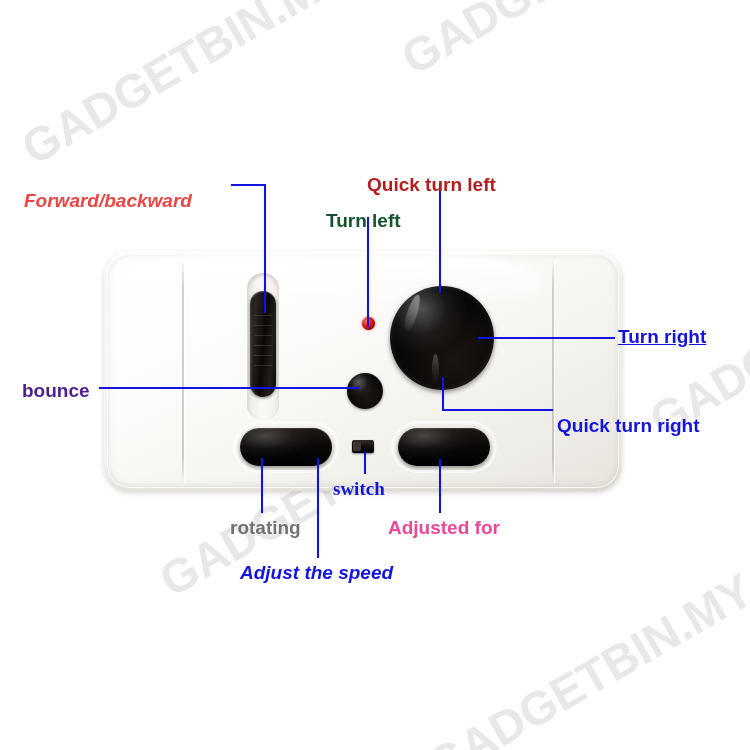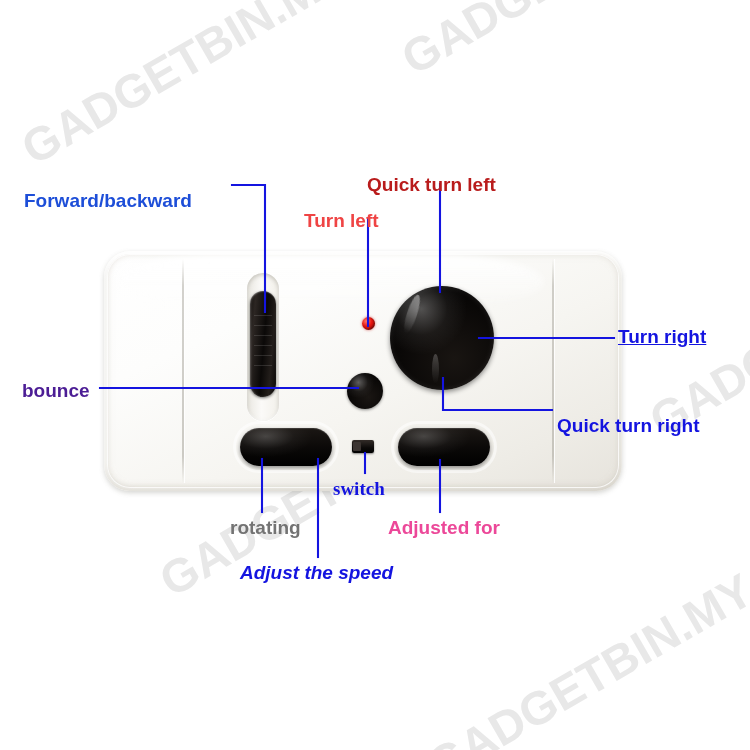--- a/index.html
+++ b/index.html
@@ -227,22 +227,22 @@
 
       <path d="M318,557 L318,459"></path>
 
       <path d="M365,473 L365,453"></path>
 
       <path d="M440,512 L440,460"></path>
     </g>
   </svg>
 
   <div id="labels">
-      <div class="lbl" style="left: 24px; top: 191px; color: #1d4ed8;">Forward/backward</div>
-      <div class="lbl" style="left: 304px; top: 211px; color: #ef4444;">Turn left</div>
+      <div class="lbl" style="left: 24px; top: 191px; color: #ef4444; font-style: italic;">Forward/backward</div>
+      <div class="lbl" style="left: 326px; top: 211px; color: #14532d;">Turn left</div>
       <div class="lbl" style="left: 367px; top: 175px; color: #b91c1c;">Quick turn left</div>
       <div class="lbl" style="left: 618px; top: 327px; color: rgb(20, 20, 224); text-decoration: underline;">Turn right</div>
       <div class="lbl" style="left: 557px; top: 416px; color: rgb(20, 20, 224);">Quick turn right</div>
       <div class="lbl" style="left: 22px; top: 381px; color: #4c1d95;">bounce</div>
       <div class="lbl" style="left: 230px; top: 518px; color: #737373;">rotating</div>
       <div class="lbl" style="left: 240px; top: 563px; color: rgb(20, 20, 224); font-style: italic;">Adjust the speed</div>
       <div class="lbl" style="left: 333px; top: 479px; color: rgb(20, 20, 224); font-family: Liberation Serif, serif;">switch</div>
       <div class="lbl" style="left: 388px; top: 518px; color: #ec4899;">Adjusted for</div>
     </div>
 

